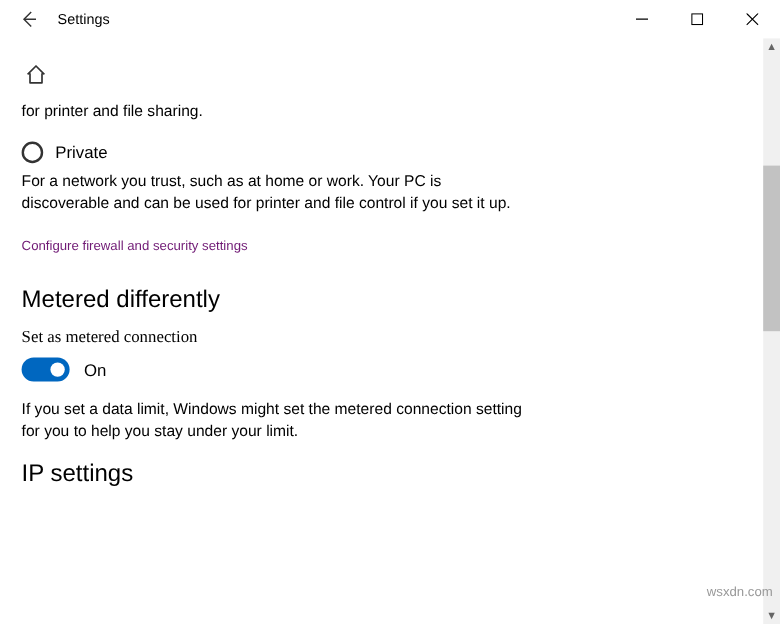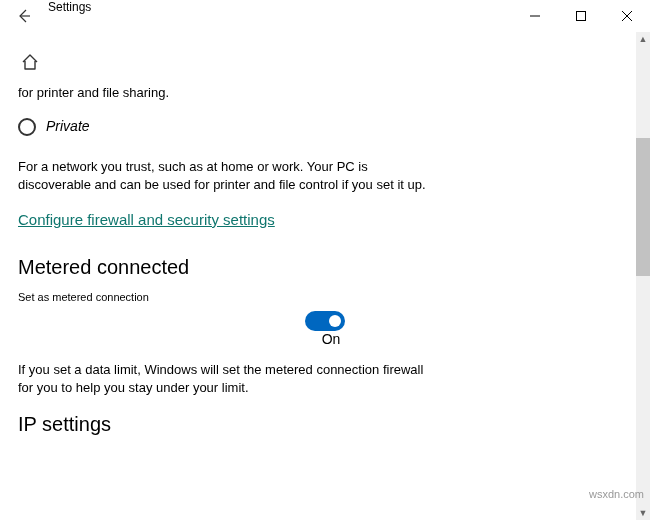--- a/index.html
+++ b/index.html
@@ -12,21 +12,21 @@
       width: 650px;
       height: 520px;
       background: #ffffff;
       color: #000000;
       overflow: hidden;
       position: relative;
     }
     .titlebar {
       height: 32px;
       display: flex;
-      align-items: flex-start;
+      align-items: center;
       padding-left: 8px;
     }
     .titlebar .back {
       width: 32px;
       height: 32px;
       display: flex;
       align-items: center;
       justify-content: center;
       cursor: pointer;
     }
@@ -65,60 +65,59 @@
     }
     .desc {
       font-size: 13px;
       color: #000;
       line-height: 1.4;
       margin-bottom: 16px;
       max-width: 420px;
     }
     .radio-row {
       display: flex;
-      margin-bottom: 22px;
-      cursor: pointer;
-      font-style: italic;
+      align-items: center;
+      margin-bottom: 6px;
+      cursor: pointer;
     }
     .radio-outer {
       width: 18px;
       height: 18px;
       border: 2px solid #333;
       border-radius: 50%;
       display: flex;
       align-items: center;
       justify-content: center;
       margin-right: 10px;
     }
     .radio-label {
       font-size: 14px;
     }
     .link {
-      color: #0f766e;
-      font-size: 15px;
+      color: #701a75;
+      font-size: 11px;
       cursor: pointer;
       display: inline-block;
       margin-bottom: 28px;
-      text-decoration: underline;
     }
     .section-title {
       font-size: 20px;
       font-weight: 400;
       color: #000;
       margin-bottom: 12px;
     }
     .toggle-label {
-      font-size: 11px;
+      font-size: 14px;
       margin-bottom: 8px;
+      font-family: Liberation Serif, serif;
     }
     .toggle-row {
       display: flex;
       align-items: center;
       margin-bottom: 14px;
-      flex-direction: column;
     }
     .toggle {
       width: 40px;
       height: 20px;
       background: #0067c0;
       border-radius: 10px;
       position: relative;
       cursor: pointer;
       margin-right: 12px;
     }
@@ -218,31 +217,31 @@
   <div class="desc">for printer and file sharing.</div>
 
   <div class="radio-row">
     <div class="radio-outer"></div>
     <div class="radio-label">Private</div>
   </div>
   <div class="desc">For a network you trust, such as at home or work. Your PC is discoverable and can be used for printer and file control if you set it up.</div>
 
   <div class="link">Configure firewall and security settings</div>
 
-  <div class="section-title">Metered connected</div>
+  <div class="section-title">Metered differently</div>
 
   <div class="toggle-label">Set as metered connection</div>
   <div class="toggle-row">
     <div class="toggle">
       <div class="knob"></div>
     </div>
     <div class="toggle-state">On</div>
   </div>
 
-  <div class="desc">If you set a data limit, Windows will set the metered connection firewall for you to help you stay under your limit.</div>
+  <div class="desc">If you set a data limit, Windows might set the metered connection setting for you to help you stay under your limit.</div>
 
 
   <div class="section-title">IP settings</div>
 </div>
 
 <div class="scrollbar">
   <div class="arrow">▲</div>
   <div class="track">
     <div class="thumb"></div>
   </div>

